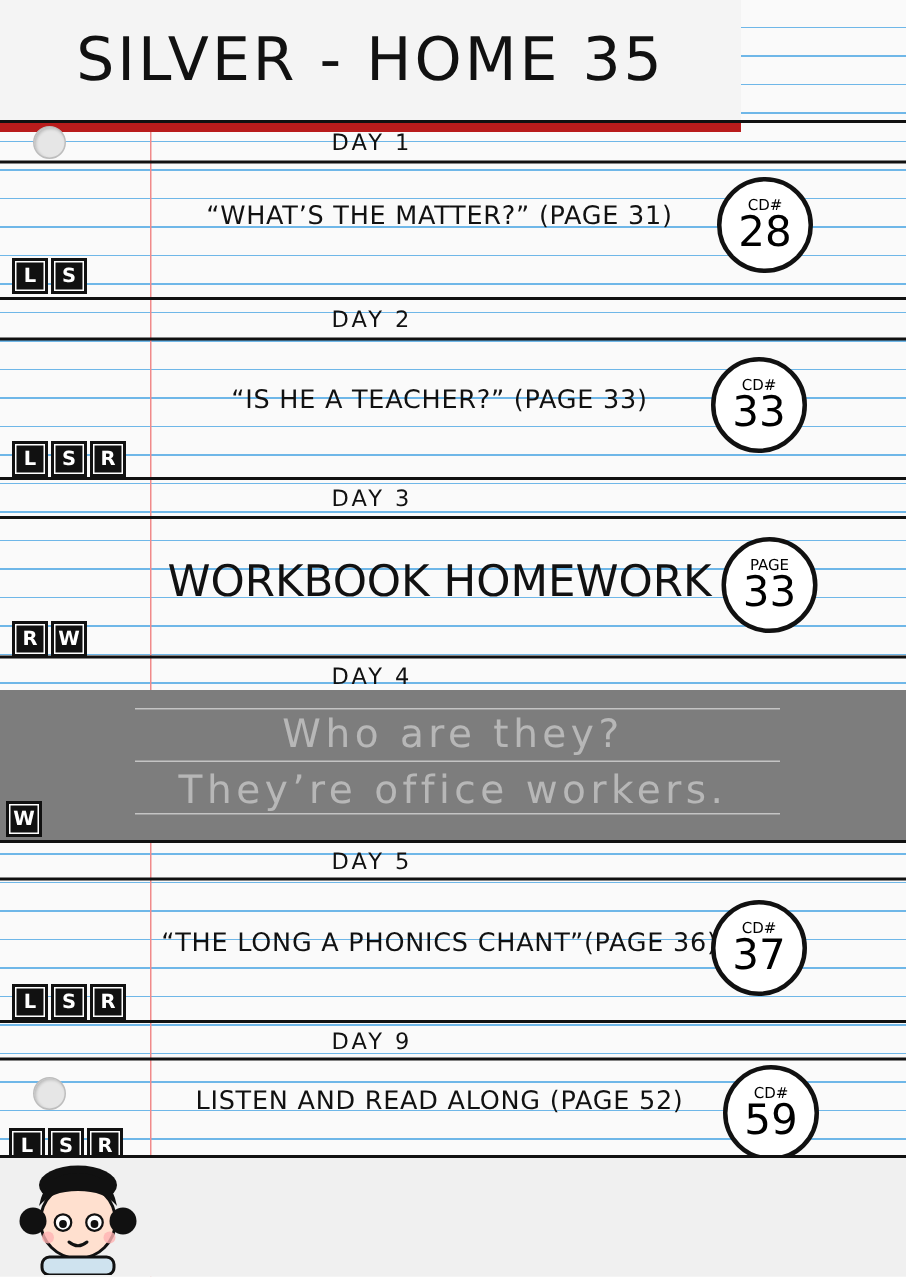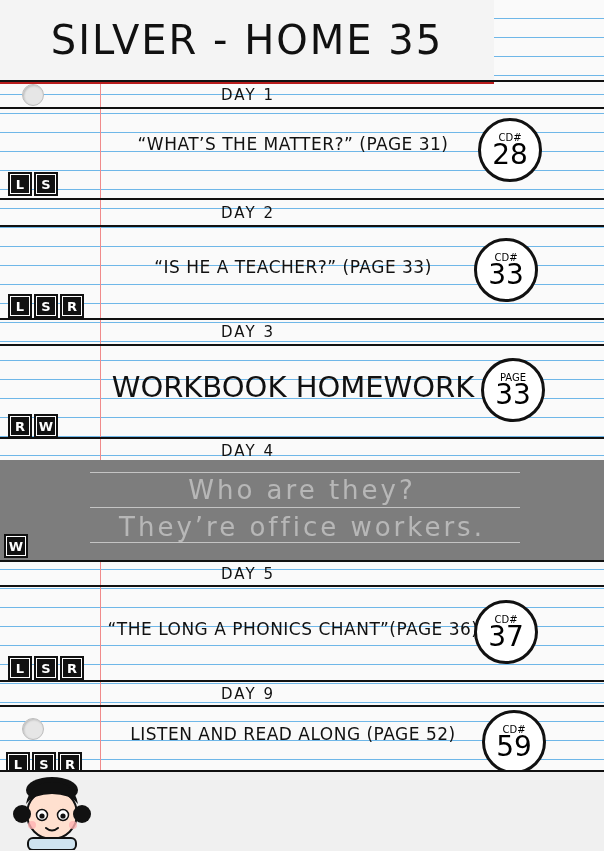--- a/index.html
+++ b/index.html
@@ -33,21 +33,21 @@
     box-shadow:inset 1px 1px 2px rgba(0,0,0,.18);
   }
   .hole.h1{left:22px;top:84px;}
   .hole.h2{left:22px;top:718px;}
 
   
   .title-band{
     position:absolute;left:0;top:0;width:494px;height:80px;
     background:#f4f4f4;
     display:flex;align-items:center;justify-content:center;
-    border-bottom:4px solid #b91c1c;
+    border-bottom:8px solid #b91c1c;
     text-align:right;
   }
   .title{
     font-family:"DejaVu Sans",sans-serif;
     font-size:40px;letter-spacing:2px;color:#111;
     white-space:nowrap;font-weight:400;
   }
 
   
   .day-label{

